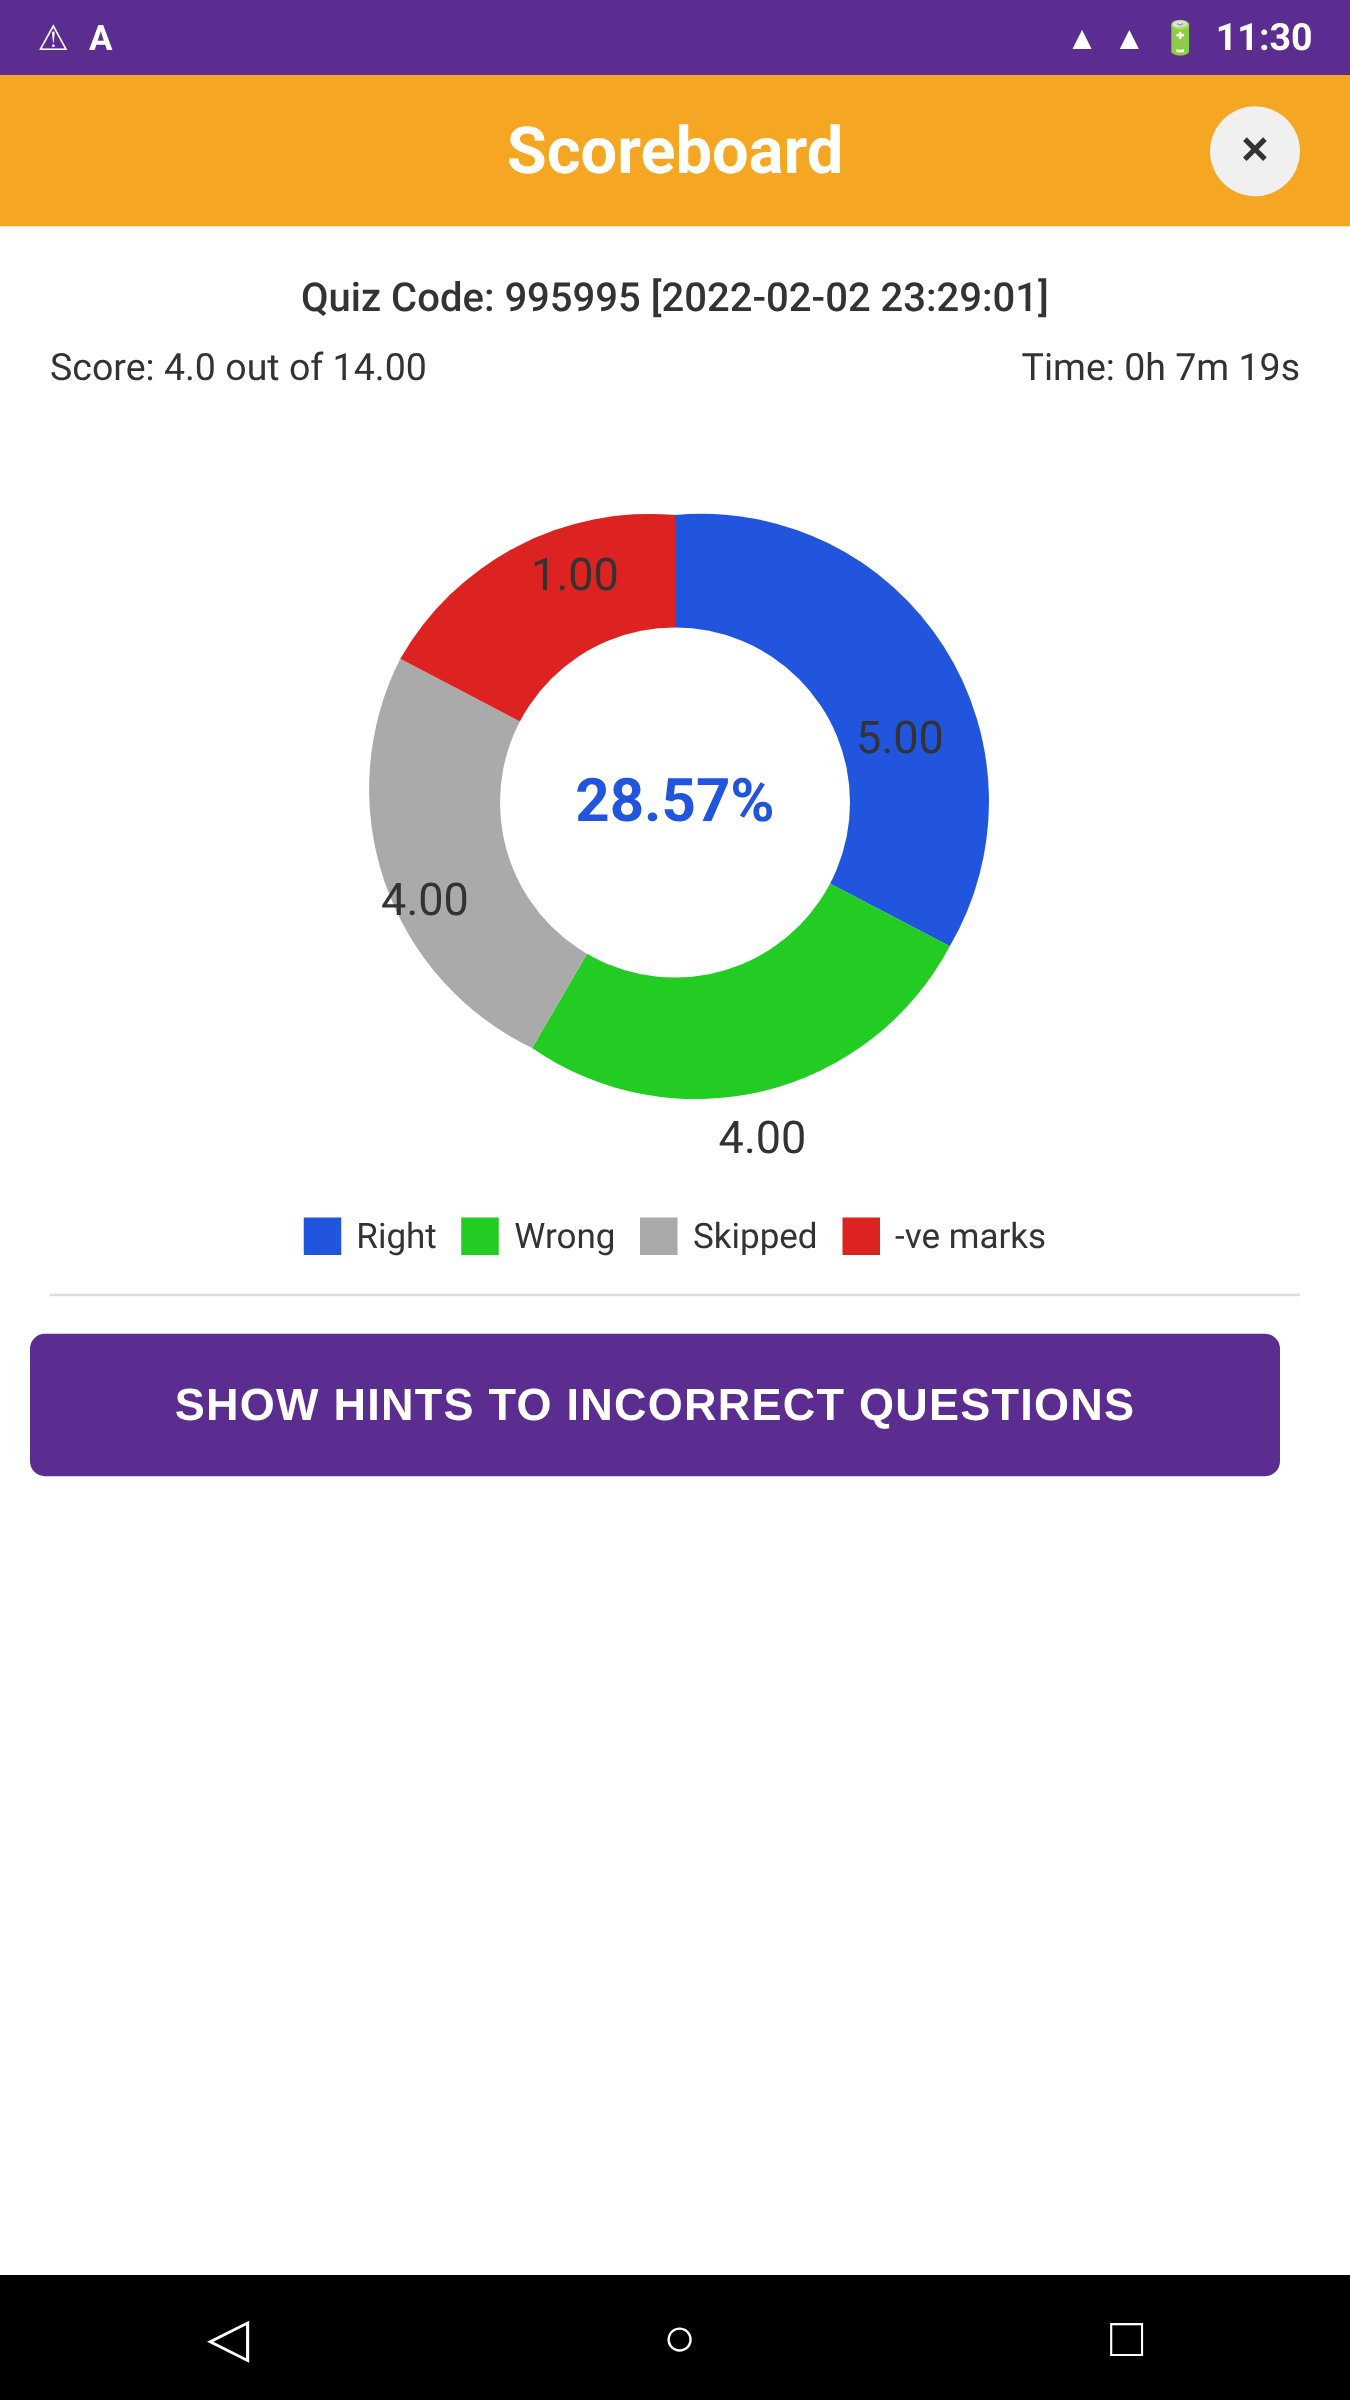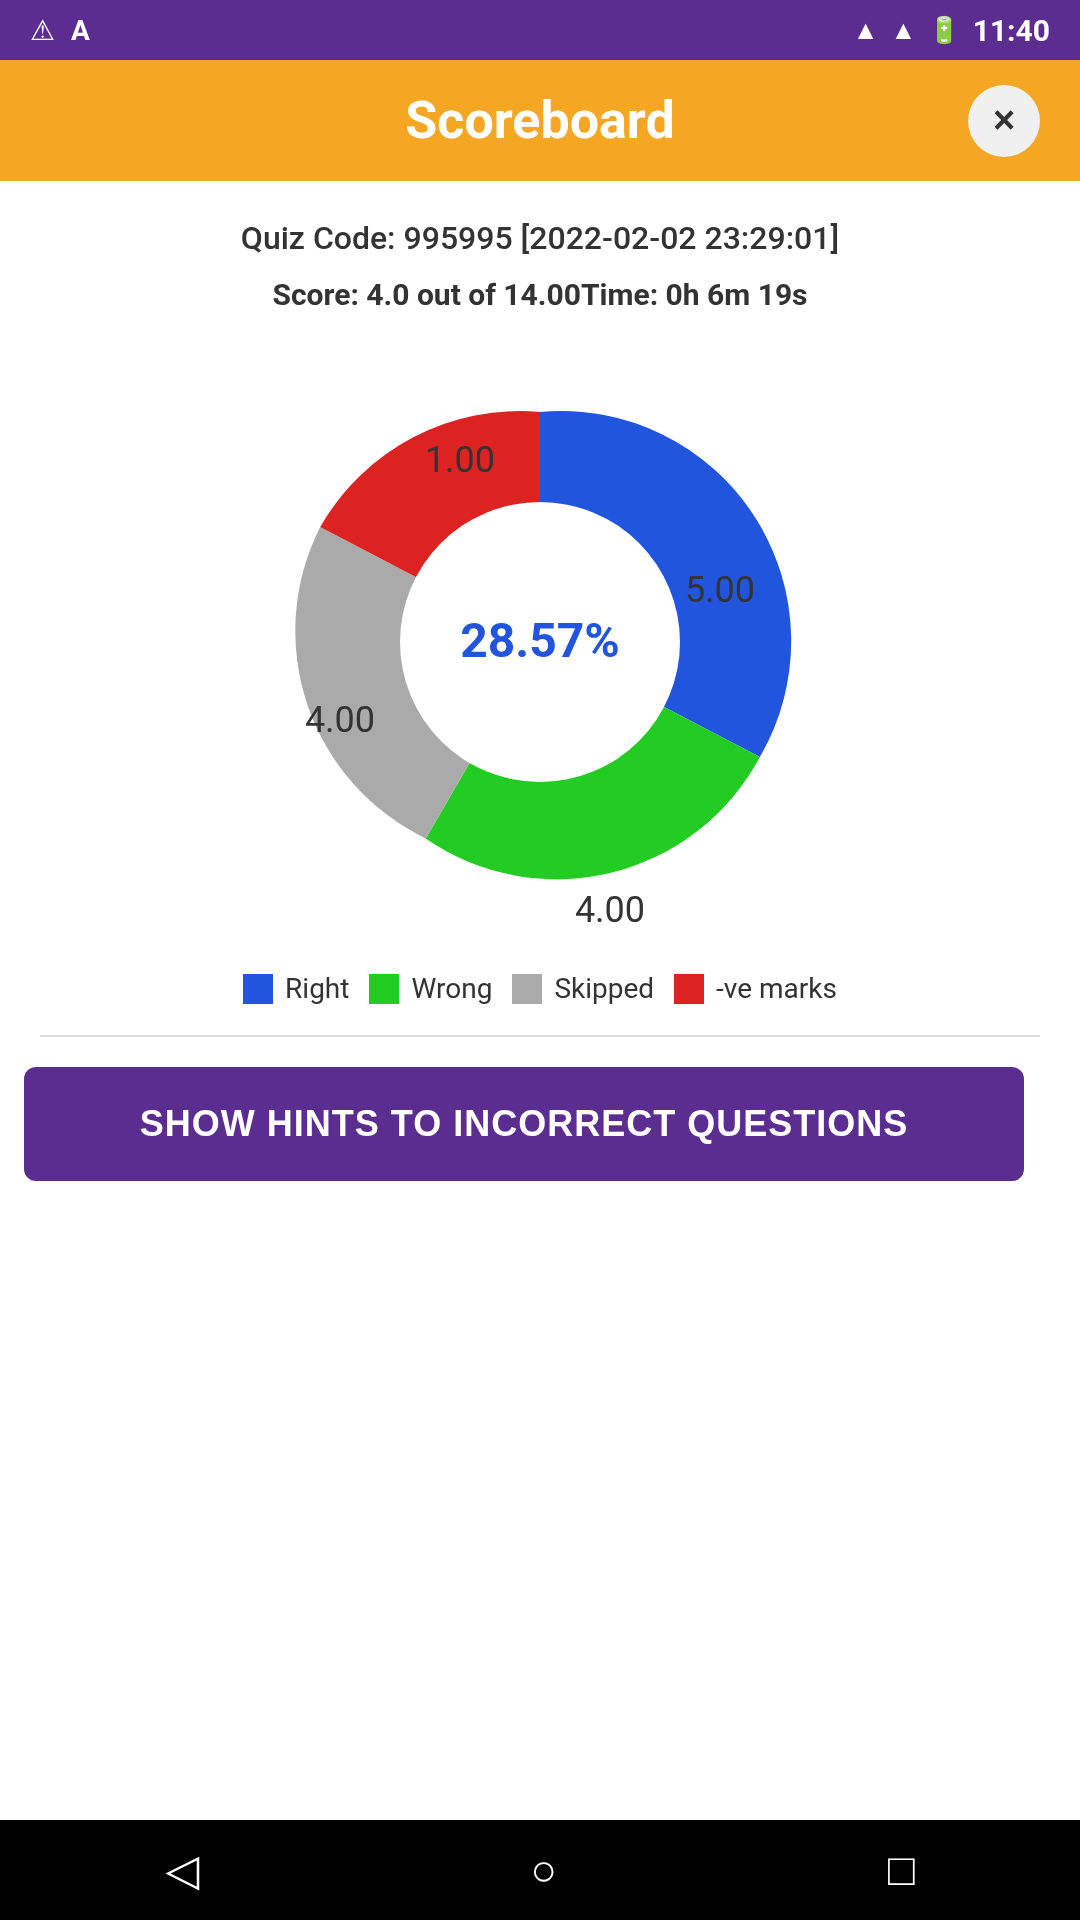--- a/index.html
+++ b/index.html
@@ -83,24 +83,23 @@
       text-align: center;
       margin-top: 14px;
     }
     .quiz-code {
       font-size: 32px;
       color: #333;
       font-weight: 500;
     }
     .score-time-row {
       display: flex;
-      justify-content: center;
+      justify-content: space-between;
       align-items: center;
       padding: 10px 40px;
-      font-weight: bold;
     }
     .score-text {
       font-size: 30px;
       color: #333;
     }
     .time-text-main {
       font-size: 30px;
       color: #333;
     }
 
@@ -187,39 +186,39 @@
 
 <div class="status-bar">
   <div class="status-bar-left">
     <span style="color:white;font-size:28px;">⚠</span>
     <span style="color:white;font-size:28px;font-weight:bold;">A</span>
   </div>
   <div class="status-bar-right">
     <span style="font-size:26px;">▲</span>
     <span style="font-size:26px;">▲</span>
     <span style="font-size:26px;">🔋</span>
-    <span class="time-text">11:40</span>
+    <span class="time-text">11:30</span>
   </div>
 </div>
 
 
 <div class="header">
   <span class="header-title">Scoreboard</span>
   <button class="close-button">×</button>
 </div>
 
 
 <div class="quiz-info">
   <span class="quiz-code">Quiz Code: 995995 [2022-02-02 23:29:01]</span>
 </div>
 
 
 <div class="score-time-row">
   <span class="score-text">Score: 4.0 out of 14.00</span>
-  <span class="time-text-main">Time: 0h 6m 19s</span>
+  <span class="time-text-main">Time: 0h 7m 19s</span>
 </div>
 
 
 <div class="chart-container">
   <svg class="donut-chart" width="600" height="600" viewBox="0 0 600 600">
 
     <path d="M300,300 L300,70 A230,230 0 0,1 519.8,415 Z" fill="#2255dd"></path>
 
     <path d="M300,300 L519.8,415 A230,230 0 0,1 185.7,496.4 Z" fill="#22cc22"></path>
 

